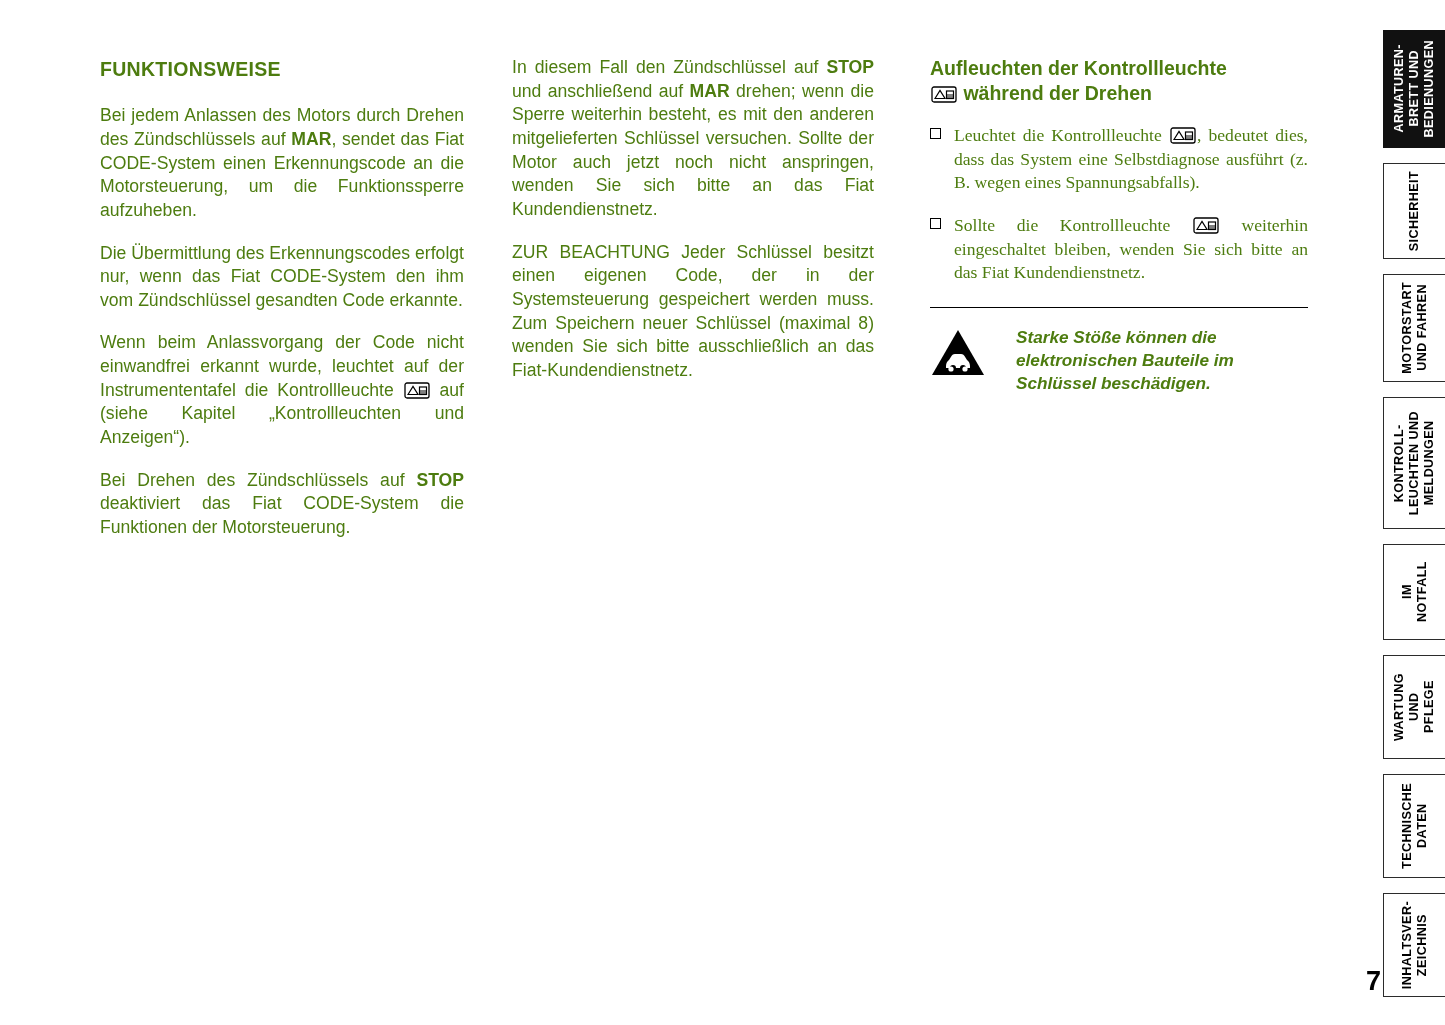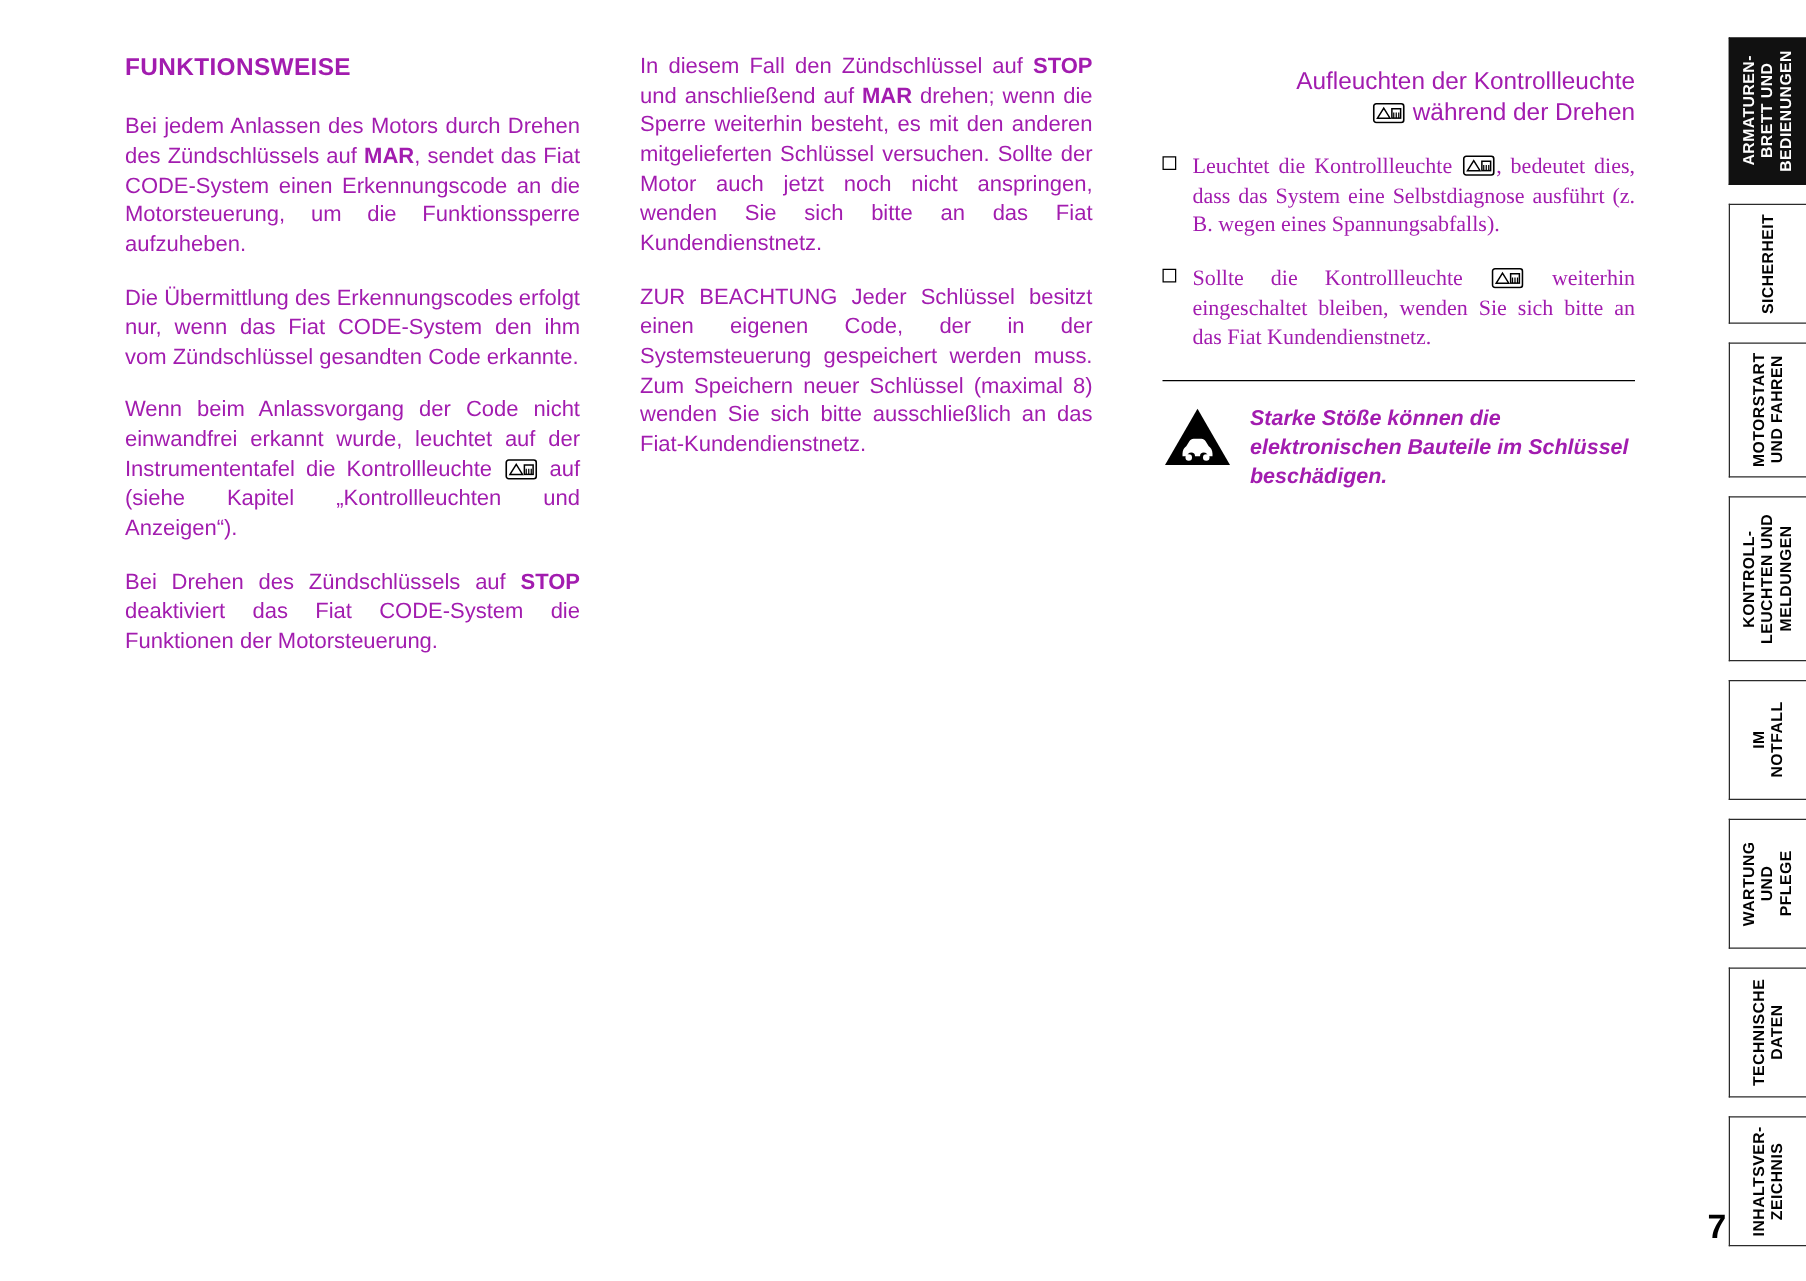--- a/index.html
+++ b/index.html
@@ -17,46 +17,46 @@
   }
 
   .page {
     position: absolute;
     inset: 0;
   }
 
   
   .col {
     position: absolute;
-    top: 41px;
+    top: 56px;
     font-size: 17.6px;
     line-height: 1.345;
     text-align: justify;
-    color: #a21caf;
+    color: #4d7c0f;
   }
   .col-1 { left: 100px;  width: 380px; }
   .col-2 { left: 512px;  width: 378px; }
   .col-3 { left: 930px;  width: 378px; }
 
   .col p {
     margin: 0 16px 19px 0;
   }
 
   h2.section-title {
     font-size: 19.5px;
     font-weight: bold;
     letter-spacing: .3px;
     margin: 0 0 22px 0;
     text-align: left;
   }
   h2.section-title-3 {
     font-size: 19.5px;
-    font-weight: normal;
-    margin: 12px 0 18px 0;
-    text-align: right;
+    font-weight: bold;
+    margin: 0 0 18px 0;
+    text-align: left;
     line-height: 1.28;
   }
 
   b { font-weight: bold; }
 
   
   .lamp-icon {
     display: inline-block;
     width: 26px;
     height: 17px;
@@ -86,21 +86,21 @@
 
   
   .rule {
     border: 0;
     border-top: 1.4px solid #000;
     margin: 22px 0 18px 0;
     width: 100%;
   }
   .warning {
     display: flex;
-    gap: 14px;
+    gap: 30px;
     align-items: flex-start;
   }
   .warning .tri { flex: 0 0 auto; margin-top: 2px; }
   .warning .wtext {
     font-style: italic;
     font-weight: bold;
     font-size: 17.2px;
     line-height: 1.33;
     text-align: left;
   }

